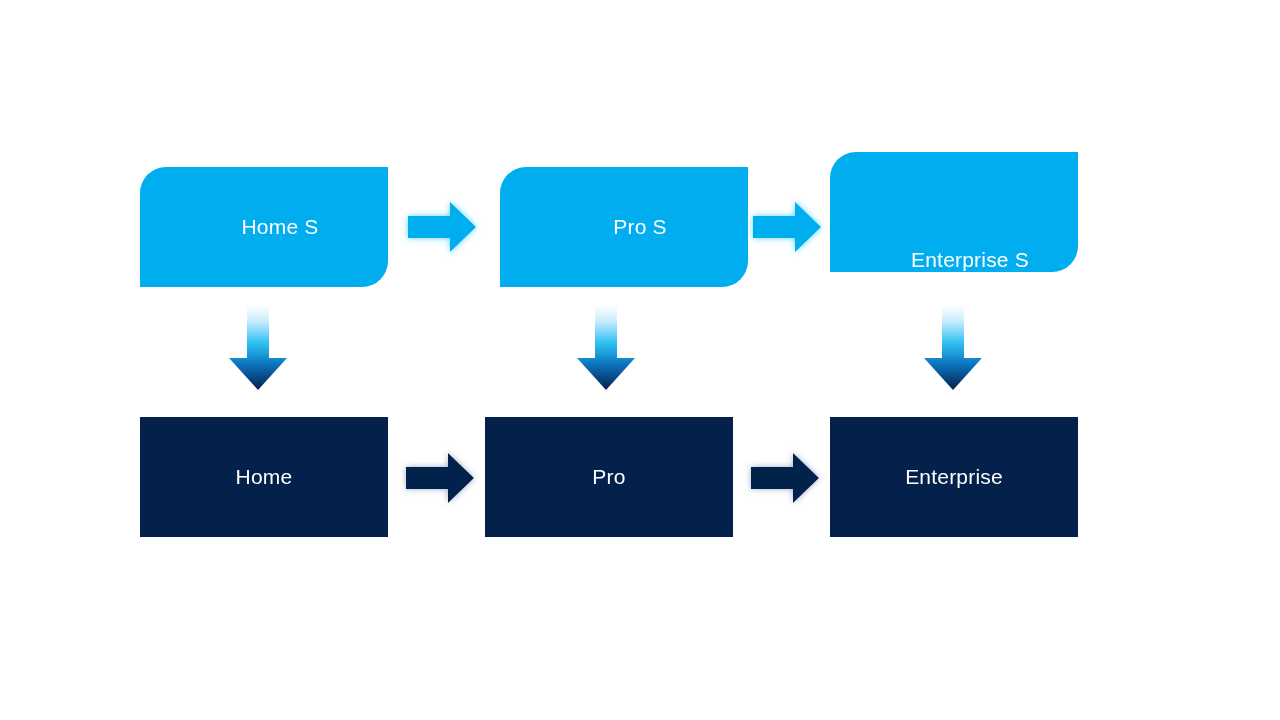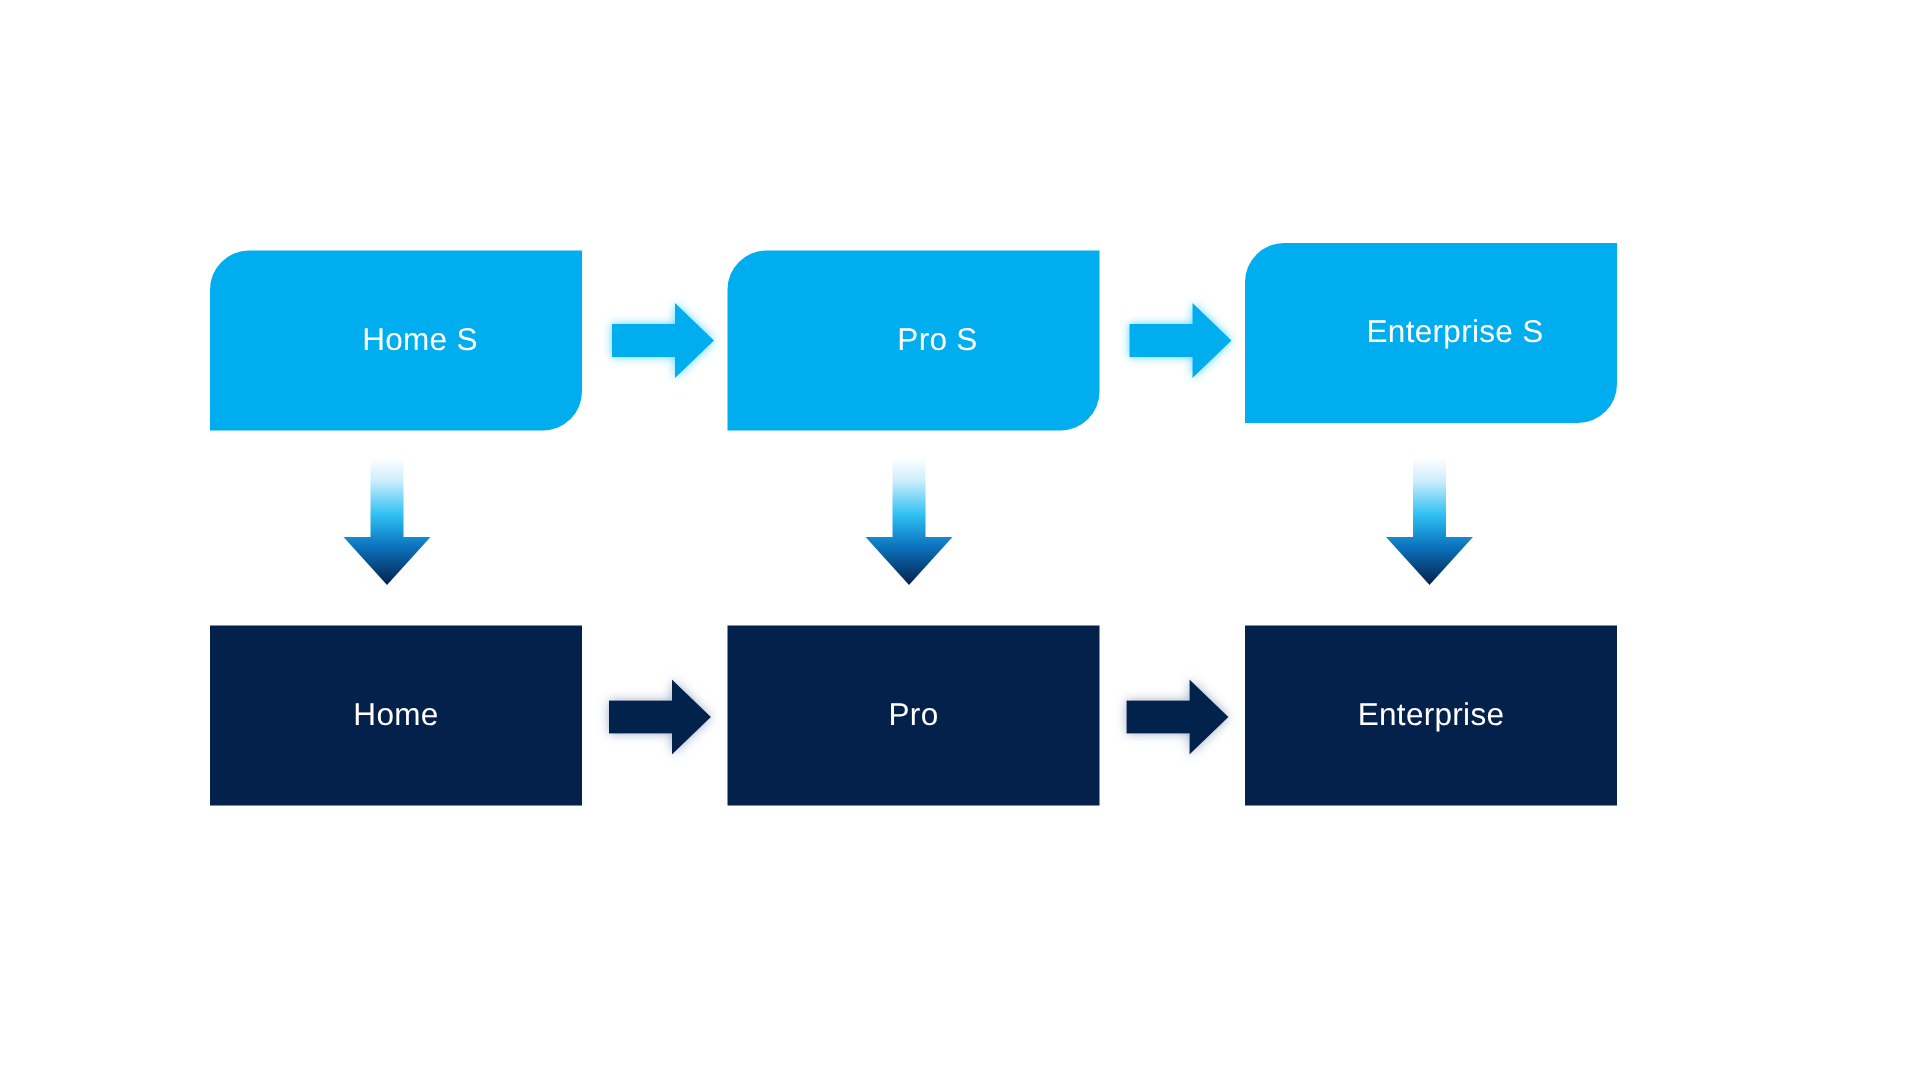--- a/index.html
+++ b/index.html
@@ -76,25 +76,25 @@
 </style>
 </head>
 <body>
 
 <div id="canvas">
 
   <div class="node node-top" style="left:140px; top:167px; width:248px; height:120px;">
     <span class="node-label">Home S</span>
   </div>
 
-  <div class="node node-top" style="left:485px; top:167px; width:248px; height:120px;">
+  <div class="node node-top" style="left:500px; top:167px; width:248px; height:120px;">
     <span class="node-label">Pro S</span>
   </div>
 
-  <div class="node node-top" style="left:830px; top:162px; width:248px; height:120px;">
+  <div class="node node-top" style="left:830px; top:152px; width:248px; height:120px;align-items:flex-end;">
     <span class="node-label">Enterprise S</span>
   </div>
 
   <div class="h-arrow" style="left:406px; top:198px;">
     <svg viewBox="0 0 72 58" xmlns="http://www.w3.org/2000/svg">
       <defs>
         <filter id="glowLight1" x="-40%" y="-40%" width="180%" height="180%">
           <feDropShadow dx="0" dy="0" stdDeviation="3.2" flood-color="#4fd3ff" flood-opacity="0.95"></feDropShadow>
         </filter>
       </defs>

